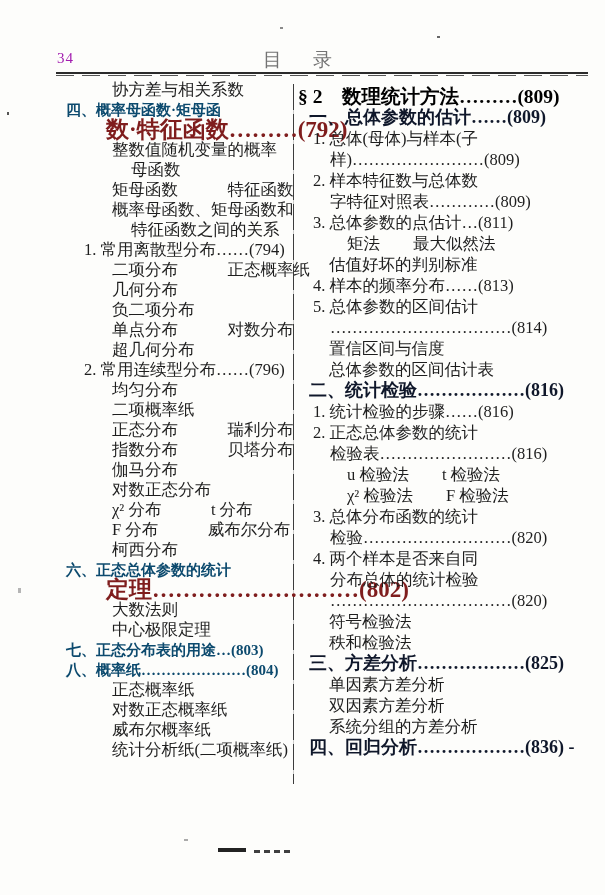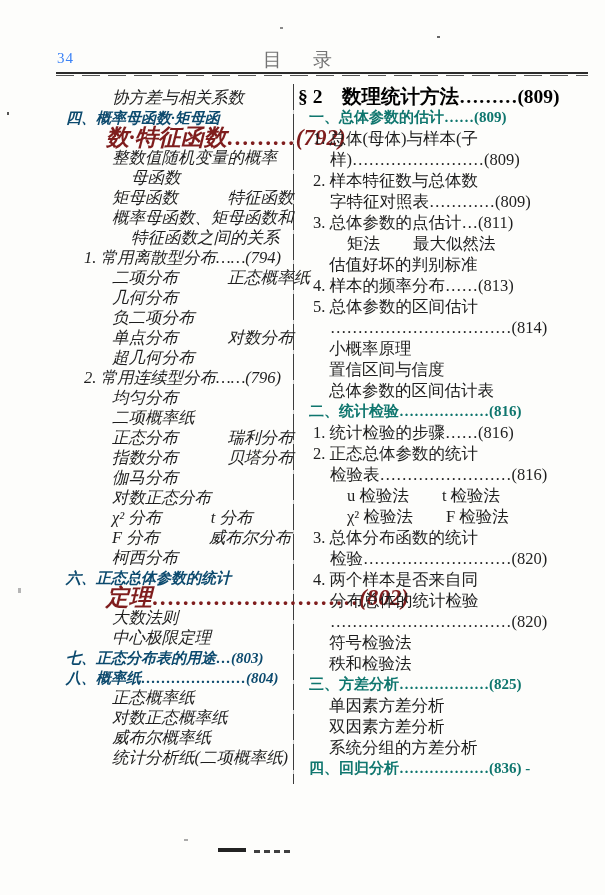--- a/index.html
+++ b/index.html
@@ -7,53 +7,53 @@
     position:relative;
     width:605px;height:895px;
     background:#fdfdfb;
     overflow:hidden;
     font-family:"Liberation Serif","DejaVu Serif",serif;
     color:#1b1b1b;
   }
   
   .pagenum{
     position:absolute;left:57px;top:50px;
-    font-size:15px;color:#3b82f6;letter-spacing:1px;
+    font-size:15px;color:#a21caf;letter-spacing:1px;
   }
   .htitle{
     position:absolute;left:263px;top:47px;
     font-size:19px;color:#737373;letter-spacing:6px;
   }
   .rule{
     position:absolute;left:56px;top:72px;width:532px;height:5px;
   }
   .rule .r1{position:absolute;top:0;left:0;right:0;height:2px;background:#2b2b2b;}
   .rule .r2{position:absolute;top:3px;left:0;right:0;height:1px;
     background:repeating-linear-gradient(to right,#555 0 18px,rgba(0,0,0,0) 18px 26px);}
   
   .vdivider{
     position:absolute;left:293px;top:84px;width:1px;height:700px;
     background:repeating-linear-gradient(to bottom,#3c3c3c 0 26px,rgba(60,60,60,.25) 26px 30px);
   }
   
   .col{position:absolute;}
-  .col-left{left:58px;top:88px;width:236px;font-style:italic;}
+  .col-left{left:58px;top:80px;width:236px;}
   .col-right{left:297px;top:86px;width:300px;}
   .line{white-space:nowrap;font-size:16.5px;color:#1e1e1e;}
   .col-left  .line{height:20px;line-height:20px;}
   .col-right .line{height:21px;line-height:21px;}
   
   .col-left .h  {margin-left:8px;font-weight:bold;font-size:15px;color:#0c4a6e;}
   .col-left .hc {margin-left:48px;font-weight:bold;font-size:23px;color:#7f1d1d;}
   .col-left .n  {margin-left:26px;}
   .col-left .sub{margin-left:54px;}
   .col-left .sub2{margin-left:73px;}
   
   .col-right .sec{margin-left:1px;font-weight:bold;font-size:19.5px;color:#000;}
-  .col-right .h  {margin-left:12px;font-weight:bold;font-size:15px;color:#0f766e;}
+  .col-right .h  {margin-left:12px;font-weight:bold;font-size:18px;color:#0f172a;}
   .col-right .n  {margin-left:16px;}
   .col-right .nc {margin-left:33px;}
   .col-right .dots{margin-left:33px;}
   .col-right .sub2{margin-left:32px;}
   .col-right .sub3{margin-left:50px;}
   
   .speck{position:absolute;background:#8a8a8a;}
   .sp1{left:280px;top:27px;width:3px;height:2px;}
   .sp2{left:437px;top:36px;width:3px;height:2px;background:#666;}
   .sp3{left:7px;top:112px;width:2px;height:3px;background:#555;}
@@ -120,21 +120,20 @@
       <div class="line n">1. 总体(母体)与样本(子</div>
       <div class="line nc">样)……………………(809)</div>
       <div class="line n">2. 样本特征数与总体数</div>
       <div class="line nc">字特征对照表…………(809)</div>
       <div class="line n">3. 总体参数的点估计…(811)</div>
       <div class="line sub3">矩法　　最大似然法</div>
       <div class="line sub2">估值好坏的判别标准</div>
       <div class="line n">4. 样本的频率分布……(813)</div>
       <div class="line n">5. 总体参数的区间估计</div>
       <div class="line dots">……………………………(814)</div>
-      <div class="line sub2">小概率原理</div>
       <div class="line sub2">置信区间与信度</div>
       <div class="line sub2">总体参数的区间估计表</div>
       <div class="line h">二、统计检验………………(816)</div>
       <div class="line n">1. 统计检验的步骤……(816)</div>
       <div class="line n">2. 正态总体参数的统计</div>
       <div class="line nc">检验表……………………(816)</div>
       <div class="line sub3">u 检验法　　t 检验法</div>
       <div class="line sub3">χ² 检验法　　F 检验法</div>
       <div class="line n">3. 总体分布函数的统计</div>
       <div class="line nc">检验………………………(820)</div>

